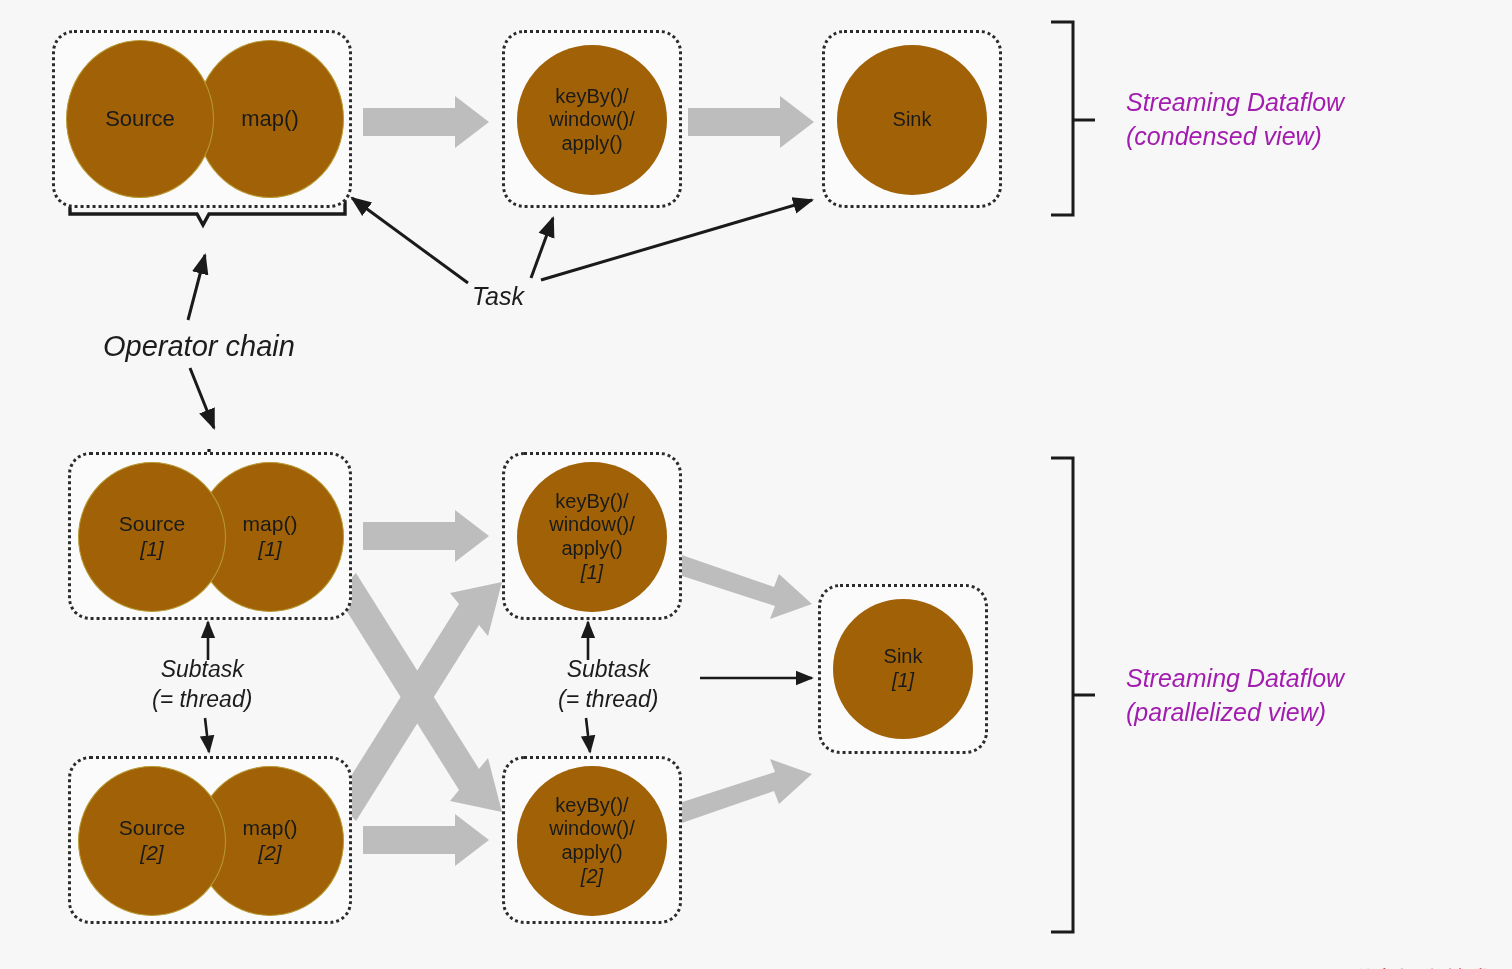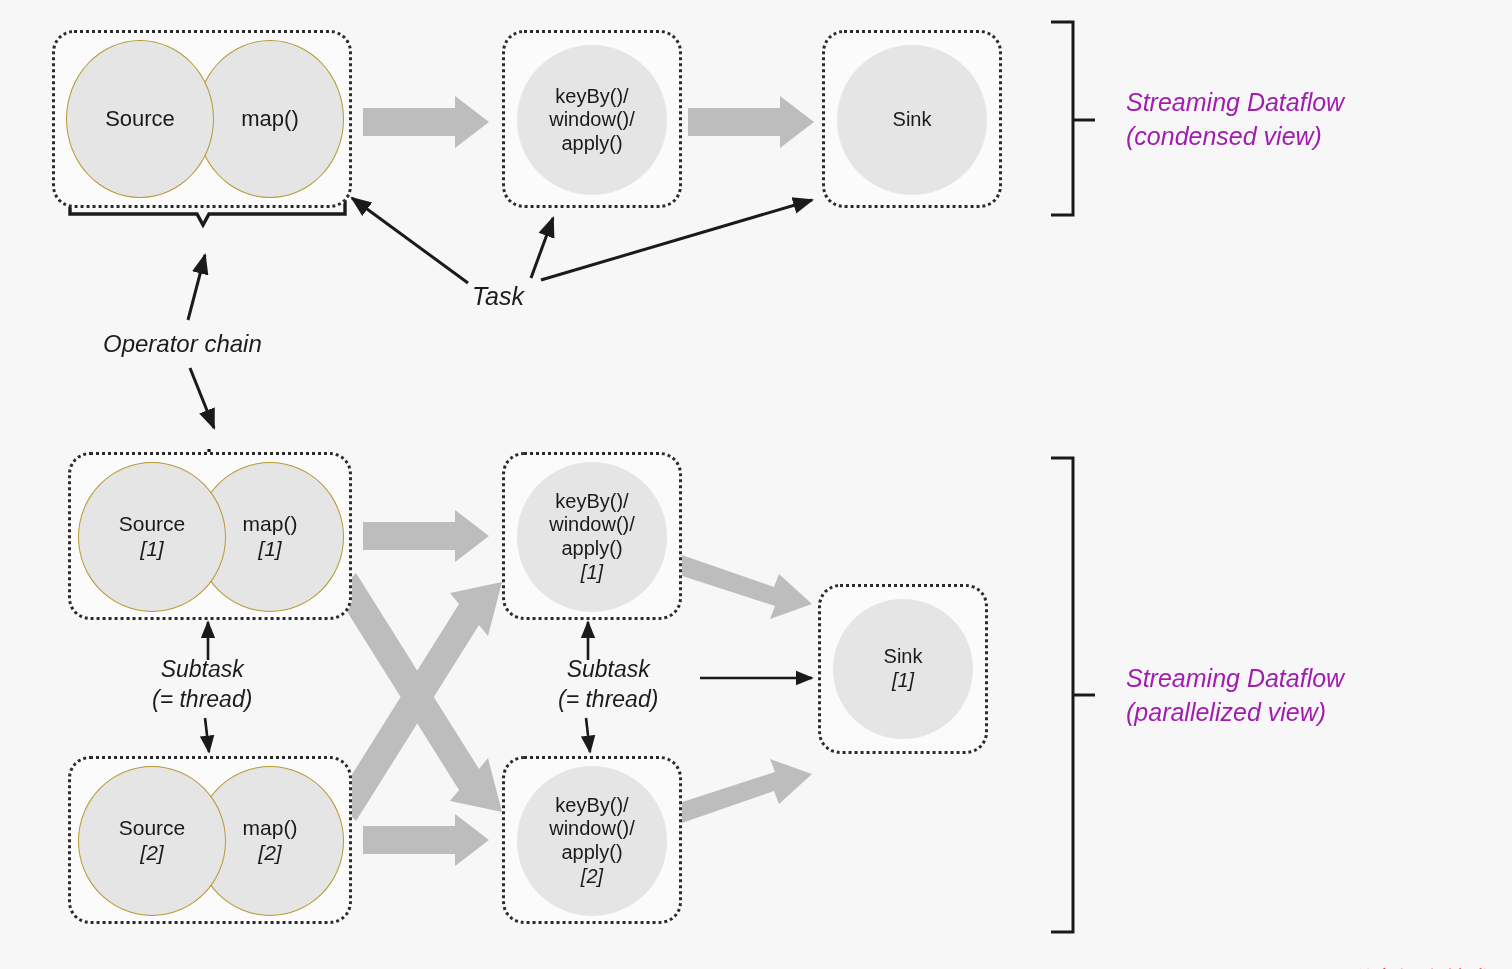--- a/index.html
+++ b/index.html
@@ -25,21 +25,21 @@
   .node-box {
     position: absolute;
     border: 3px dotted #2b2b2b;
     border-radius: 22px;
     background: #fbfbfb;
     box-sizing: border-box;
   }
   .circle {
     position: absolute;
     border-radius: 50%;
-    background: #e5e5e5;
+    background: #a16207;
     border: 1.5px solid #b79a34;
     box-sizing: border-box;
     display: flex;
     align-items: center;
     justify-content: center;
     text-align: center;
     line-height: 1.18;
     color: #1a1a1a;
   }
   .circle.plain {
@@ -193,21 +193,21 @@
   </div>
   <div class="circle plain" style="left:837px; top:45px; width:150px; height:150px; font-size:20px;">
     <span class="lbl">Sink</span>
   </div>
 
   <div class="brace-label" style="left:1126px; top:86px; font-size:25px;">Streaming Dataflow
 (condensed view)</div>
 
   <div class="annot" style="left:472px; top:280px; font-size:25px;">Task</div>
 
-  <div class="annot" style="left:103px; top:328px; font-size:24px;">Operator chain</div>
+  <div class="annot" style="left:103px; top:328px; font-size:29px;">Operator chain</div>
 
   <div class="node-box" style="left:68px; top:452px; width:284px; height:168px;">
   </div>
   <div class="circle" style="left:78px; top:462px; width:148px; height:150px; font-size:21px; z-index:3;">
     <span>
       <span class="lbl">Source</span>
       <span class="idx">[1]</span>
     </span>
   </div>
   <div class="circle" style="left:196px; top:462px; width:148px; height:150px; font-size:21px; z-index:2;">

